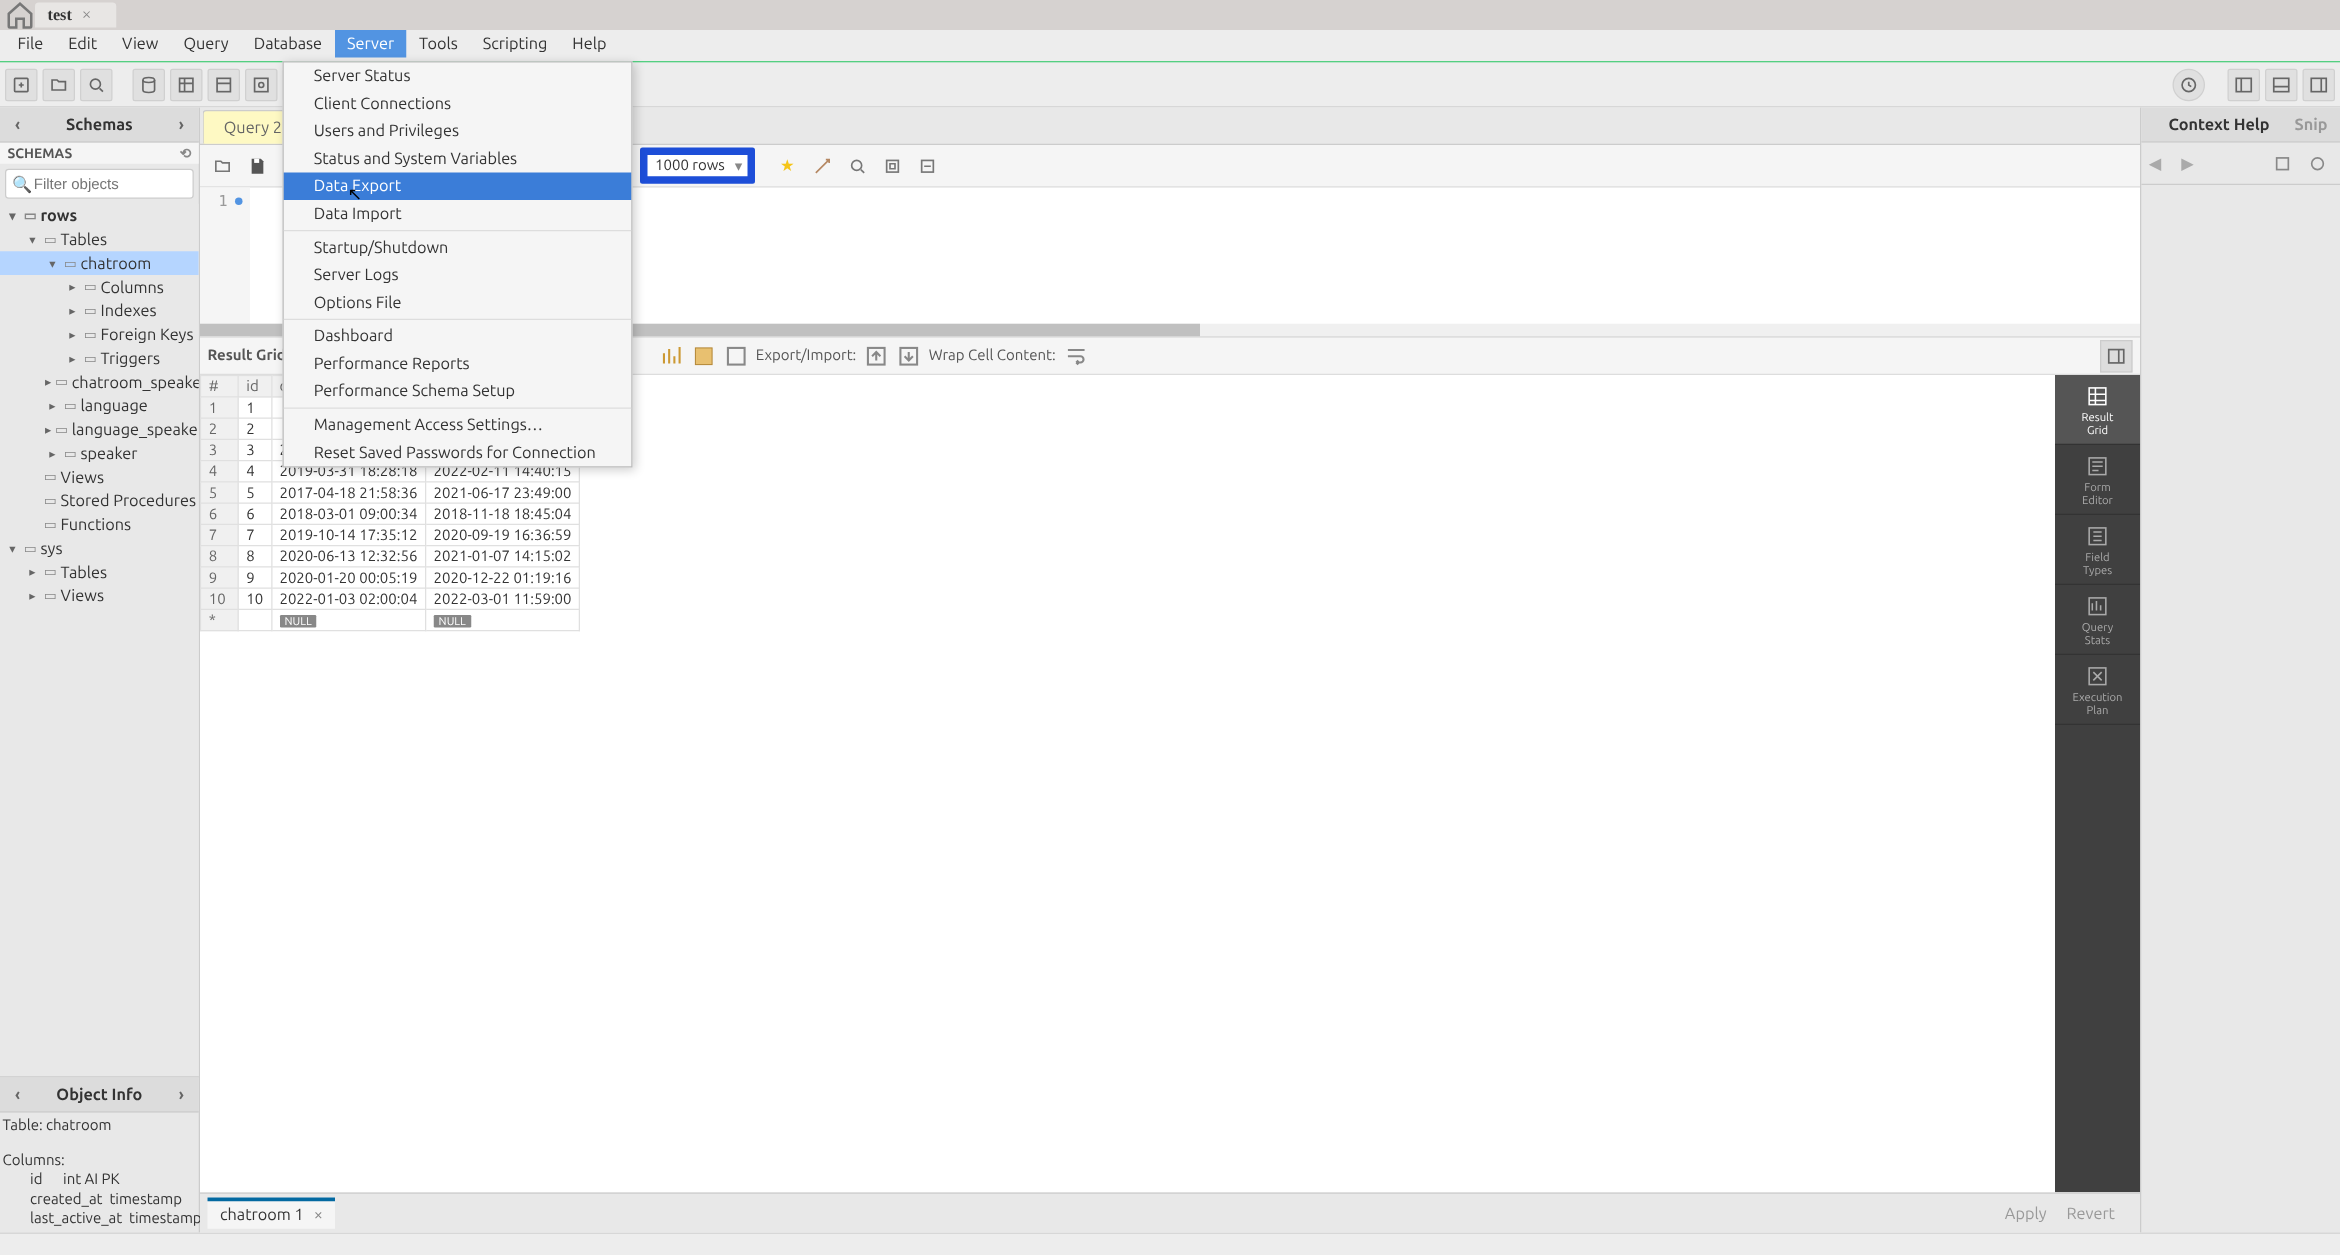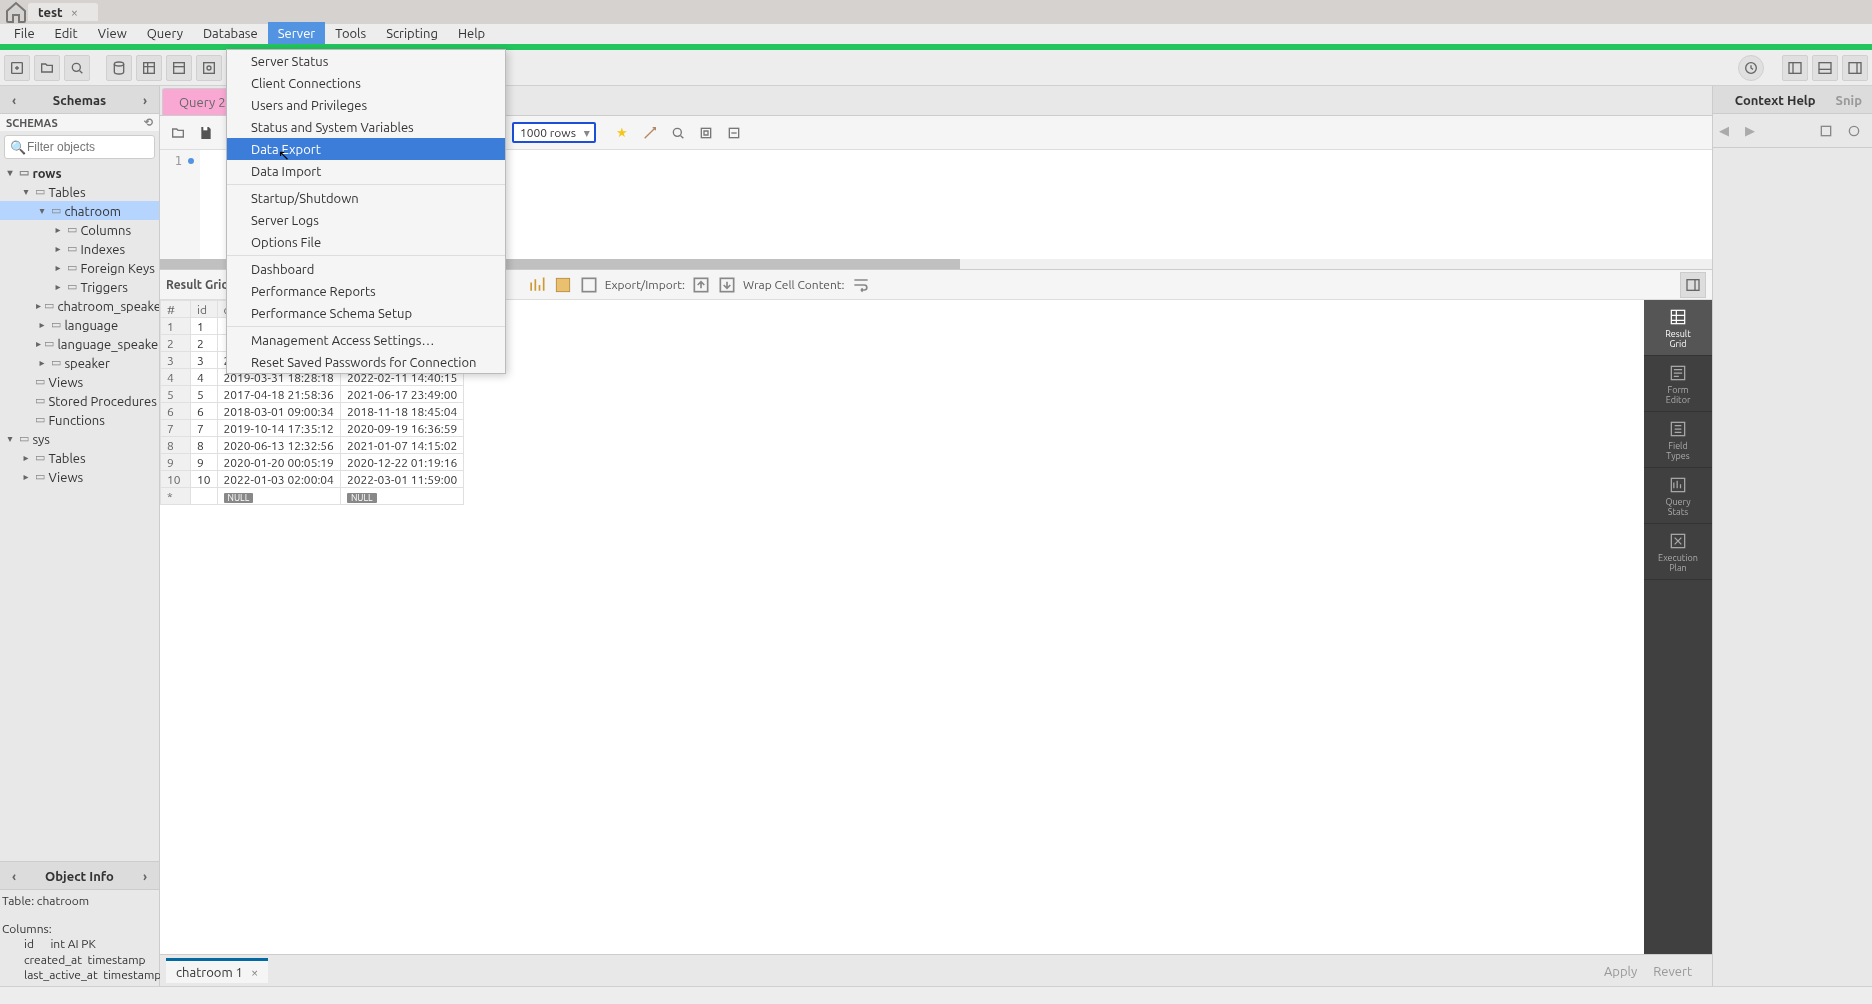--- a/index.html
+++ b/index.html
@@ -1,24 +1,24 @@
 <!DOCTYPE html>
 <html><head>
 <meta charset="utf-8">
 <style>
 * { box-sizing: border-box; margin: 0; padding: 0; }
 body { font-family: "Ubuntu", "Segoe UI", Arial, sans-serif; font-size: 13px; background: #f0f0f0; width: 1872px; height: 1004px; overflow: hidden; color: #333; }
 .window { width: 100%; height: 100%; display: flex; flex-direction: column; background: #ededed; }
 
 .tabbar { height: 24px; background: #d6d2d0; display: flex; align-items: center; padding: 0 4px; }
 .home-icon { width: 24px; height: 24px; display:flex; align-items:center; justify-content:center; color:#666; }
-.conn-tab { padding: 2px 20px 2px 10px; background:#e8e6e4; font-weight:bold; display:flex; align-items:center; gap:8px; border-radius:3px 3px 0 0; }
+.conn-tab { padding: 2px 20px 2px 10px; background:#e8e6e4; font-weight:bold; display:flex; align-items:center; gap:8px; border-radius:3px 3px 0 0;font-family:Liberation Serif, serif; }
 .conn-tab .x { color:#888; font-weight:normal; }
 
-.menubar { height: 26px; background:#ededed; border-bottom:6px solid #22c55e; display:flex; align-items:flex-end; padding:0 4px; position:relative; }
+.menubar { height: 26px; background:#ededed; border-bottom:1px solid #22c55e; display:flex; align-items:flex-start; padding:0 4px; position:relative; }
 .menubar div { padding:4px 10px; cursor:default; }
 .menubar div.open { background:#5294e2; color:#fff; }
 
 .maintoolbar { height: 36px; background:#ededed; border-bottom:1px solid #d0d0d0; display:flex; align-items:center; padding:0 4px; gap:4px; position:relative; }
 .tb-btn { width:26px; height:26px; background:#e0e0e0; border:1px solid #d0d0d0; border-radius:2px; display:flex; align-items:center; justify-content:center; color:#555; }
 .tb-btn svg { width:16px; height:16px; }
 
 .content { flex:1; display:flex; position:relative; overflow:hidden; }
 
 .sidebar { width:160px; background:#e8e8e8; border-right:1px solid #ccc; display:flex; flex-direction:column; }
@@ -38,26 +38,26 @@
 .tree-item.selected { background:#b5d5ff; }
 .tree-exp { width:12px; text-align:center; color:#666; font-size:10px; }
 .tree-icon { margin:0 3px; color:#888; font-size:11px; }
 .tree-item.bold { font-weight:bold; }
 
 .objectinfo { border-top:1px solid #ccc; flex-shrink:0; }
 .objectinfo-body { padding:3px 2px; font-size:12px; line-height:1.3; }
 
 .center { flex:1; display:flex; flex-direction:column; background:#fff; position:relative; }
 .querytabs { height:30px; background:#e8e8e8; border-bottom:1px solid #ccc; display:flex; align-items:flex-end; }
-.querytab { padding:6px 16px; background:#f9a8d4; border:1px solid #ccc; border-bottom:none; border-radius:3px 3px 0 0; margin-left:2px; color:#666; }
+.querytab { padding:6px 16px; background:#fef9c3; border:1px solid #ccc; border-bottom:none; border-radius:3px 3px 0 0; margin-left:2px; color:#666; }
 
 .querytoolbar { height:34px; background:#f5f5f5; border-bottom:1px solid #ddd; display:flex; align-items:center; padding:0 6px; gap:4px; }
 .qtb-btn { width:24px; height:22px; display:flex; align-items:center; justify-content:center; color:#555; border:1px solid transparent; border-radius:2px; }
 .qtb-btn svg { width:16px; height:16px; }
-.limit-select { padding:2px 18px 2px 6px; border:2px solid #1d4ed8; background:#fff; font-size:12px; border-radius:2px; position:relative; }
+.limit-select { padding:2px 18px 2px 6px; border:6px solid #1d4ed8; background:#fff; font-size:12px; border-radius:2px; position:relative; }
 
 .editor { border-bottom:1px solid #ccc; display:flex; font-family:monospace; font-size:12px; position:relative; height:120px; }
 .gutter { width:40px; background:#f5f5f5; text-align:right; padding:4px 6px 4px 4px; color:#999; }
 .gutter-line { display:flex; justify-content:flex-end; gap:6px; align-items:center; }
 .blue-dot { width:6px; height:6px; background:#5294e2; border-radius:50%; }
 .editor-scroll { position:absolute; bottom:0; left:0; right:0; height:10px; background:#f0f0f0; }
 .editor-scroll .thumb { position:absolute; left:0; top:0; height:100%; width:800px; background:#c0c0c0; }
 
 .result-toolbar { height:30px; background:#f5f5f5; border-bottom:1px solid #ddd; display:flex; align-items:center; padding:0 6px; gap:6px; font-size:12px; color:#555; }
 .result-toolbar .icon { width:20px; height:20px; display:flex; align-items:center; justify-content:center; }

